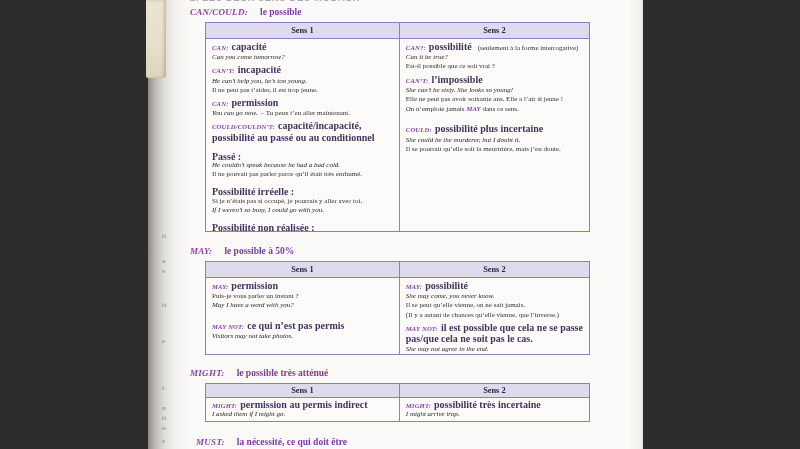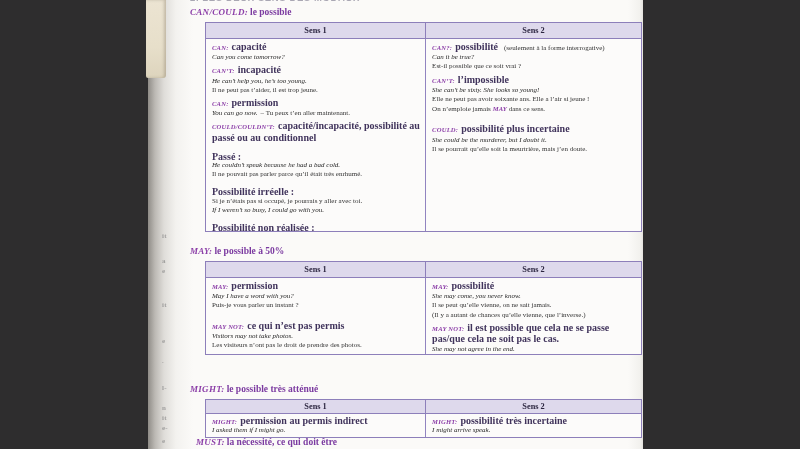--- a/index.html
+++ b/index.html
@@ -17,27 +17,27 @@
       #fbfaf8 45px,#fbfaf8 480px,#f2f1ee 492px,#e4e2de 495px);}
 
   
   .frag{position:absolute;left:14px;font:bold 7px "Liberation Serif",serif;color:#8b8b8b;
     opacity:.75;letter-spacing:.2px;}
 
   .clipped-heading{position:absolute;left:42px;top:-8px;font:bold 9.5px "Liberation Sans",sans-serif;
     color:#5a5670;opacity:.5;letter-spacing:.6px;}
 
   .sec{position:absolute;left:42px;width:450px;}
-  .sec-0{top:6px;} .sec-1{top:245px;} .sec-2{top:383px;}
+  .sec-0{top:6px;} .sec-1{top:245px;} .sec-2{top:367px;}
   .sec-head{font-size:9.5px;line-height:12px;white-space:nowrap;}
-  .kw-big{font-style:italic;font-weight:bold;color:#8c3fa8;letter-spacing:.3px;margin-right:2px;
+  .kw-big{font-style:italic;font-weight:bold;color:#8c3fa8;letter-spacing:.3px;margin-right:12px;
     font-size:9px;}
   .sec-title{font-weight:bold;color:#7b3aa0;}
 
-  .tbl{margin-left:15px;margin-top:4px;width:437px;border:1px solid #8d7fba;background:#fcfbfa;
+  .tbl{margin-left:15px;margin-top:4px;width:385px;border:1px solid #8d7fba;background:#fcfbfa;
     box-sizing:border-box;overflow:hidden;}
   .tbl-0{height:210px;} .tbl-1{height:94px;} .tbl-2{height:39px;}
   .thead{display:flex;background:#ded9ec;border-bottom:1px solid #8d7fba;}
   .th{width:50.6%;text-align:center;font-weight:bold;color:#2c2640;font-size:8.3px;
     height:15px;line-height:15px;border-right:1px solid #8d7fba;box-sizing:border-box;}
   .th2{width:49.4%;border-right:none;}
   .tbl-2 .th{height:13px;line-height:13px;}
   .tbody{display:flex;align-items:stretch;height:calc(100% - 16px);}
   .tbl-2 .tbody{height:calc(100% - 14px);}
   .tcol{width:50.6%;box-sizing:border-box;padding:3px 5px 0 6px;border-right:1px solid #9184c0;}
@@ -153,27 +153,26 @@
       </div>
       <div class="tbl tbl-1">
         <div class="thead">
           <div class="th">Sens 1</div>
           <div class="th th2">Sens 2</div>
         </div>
         <div class="tbody">
           <div class="tcol">
             <div class="entry">
               <div class="l"><span class="kw">MAY:</span><span class="lbl">permission</span></div>
+              <div class="l fr">Puis-je vous parler un instant ?</div>
               <div class="l en">May I have a word with you?</div>
-              <div class="l fr">Puis-je vous parler un instant ?</div>
             </div>
             <div class="entry gap">
               <div class="l"><span class="kw">MAY NOT:</span><span class="lbl">ce qui n’est pas permis</span></div>
               <div class="l en">Visitors may not take photos.</div>
-              <div class="l fr">Les visiteurs n’ont pas le droit de prendre des photos.</div>
             </div>
           </div>
           <div class="tcol tcol2">
             <div class="entry">
               <div class="l"><span class="kw">MAY:</span><span class="lbl">possibilité</span></div>
               <div class="l en">She may come, you never know.</div>
               <div class="l fr">Il se peut qu’elle vienne, on ne sait jamais.</div>
               <div class="l fr">(Il y a autant de chances qu’elle vienne, que l’inverse.)</div>
             </div>
             <div class="entry">
@@ -199,21 +198,21 @@
           <div class="tcol">
             <div class="entry">
               <div class="l"><span class="kw">MIGHT:</span><span class="lbl">permission au permis indirect</span></div>
               <div class="l en">I asked them if I might go.</div>
               <div class="l fr">Je leur ai demandé si je pouvais partir.</div>
             </div>
           </div>
           <div class="tcol tcol2">
             <div class="entry">
               <div class="l"><span class="kw">MIGHT:</span><span class="lbl">possibilité très incertaine</span></div>
-              <div class="l en">I might arrive speak.</div>
+              <div class="l en">I might arrive trop.</div>
               <div class="l fr">Il se pourrait que j’arrive plus tard.</div>
             </div>
           </div>
         </div>
       </div>
     </div>
 
     <div class="must-heading">
       <span class="kw-big">MUST:</span><span class="sec-title">la nécessité, ce qui doit être</span>
     </div>

